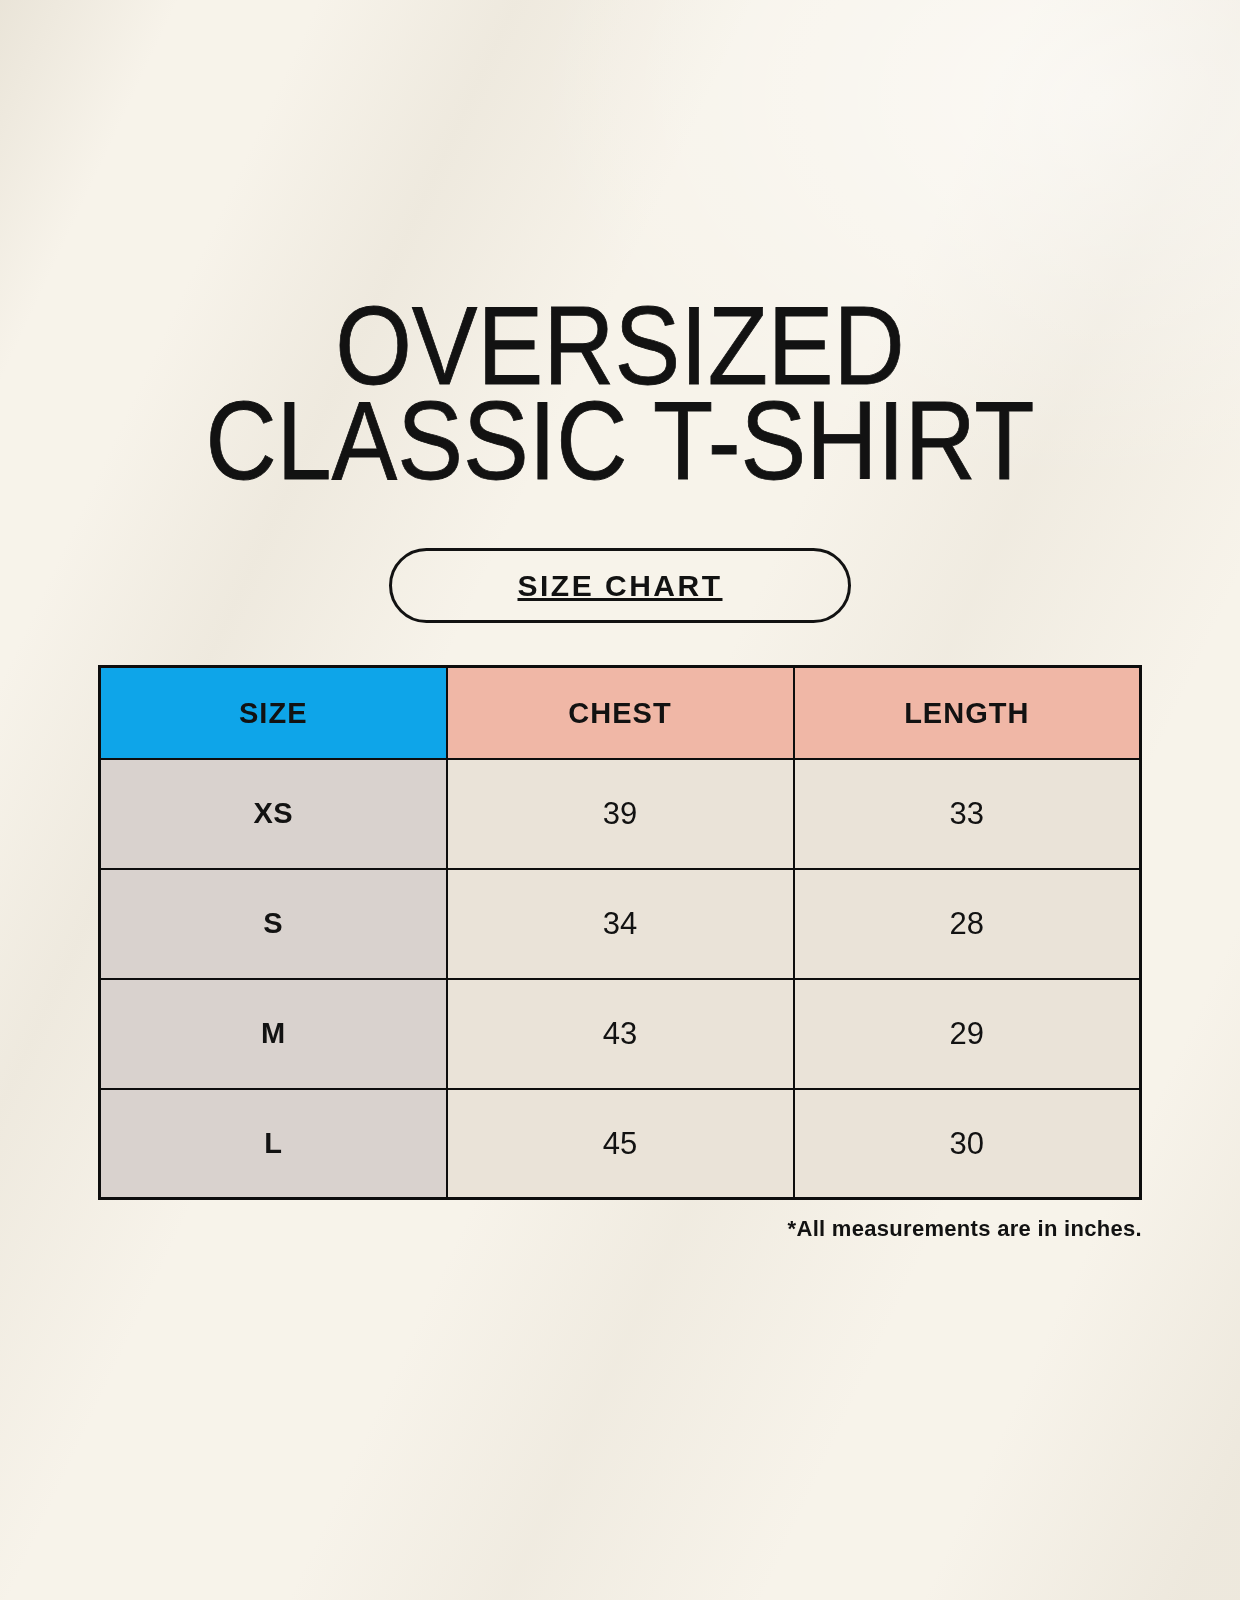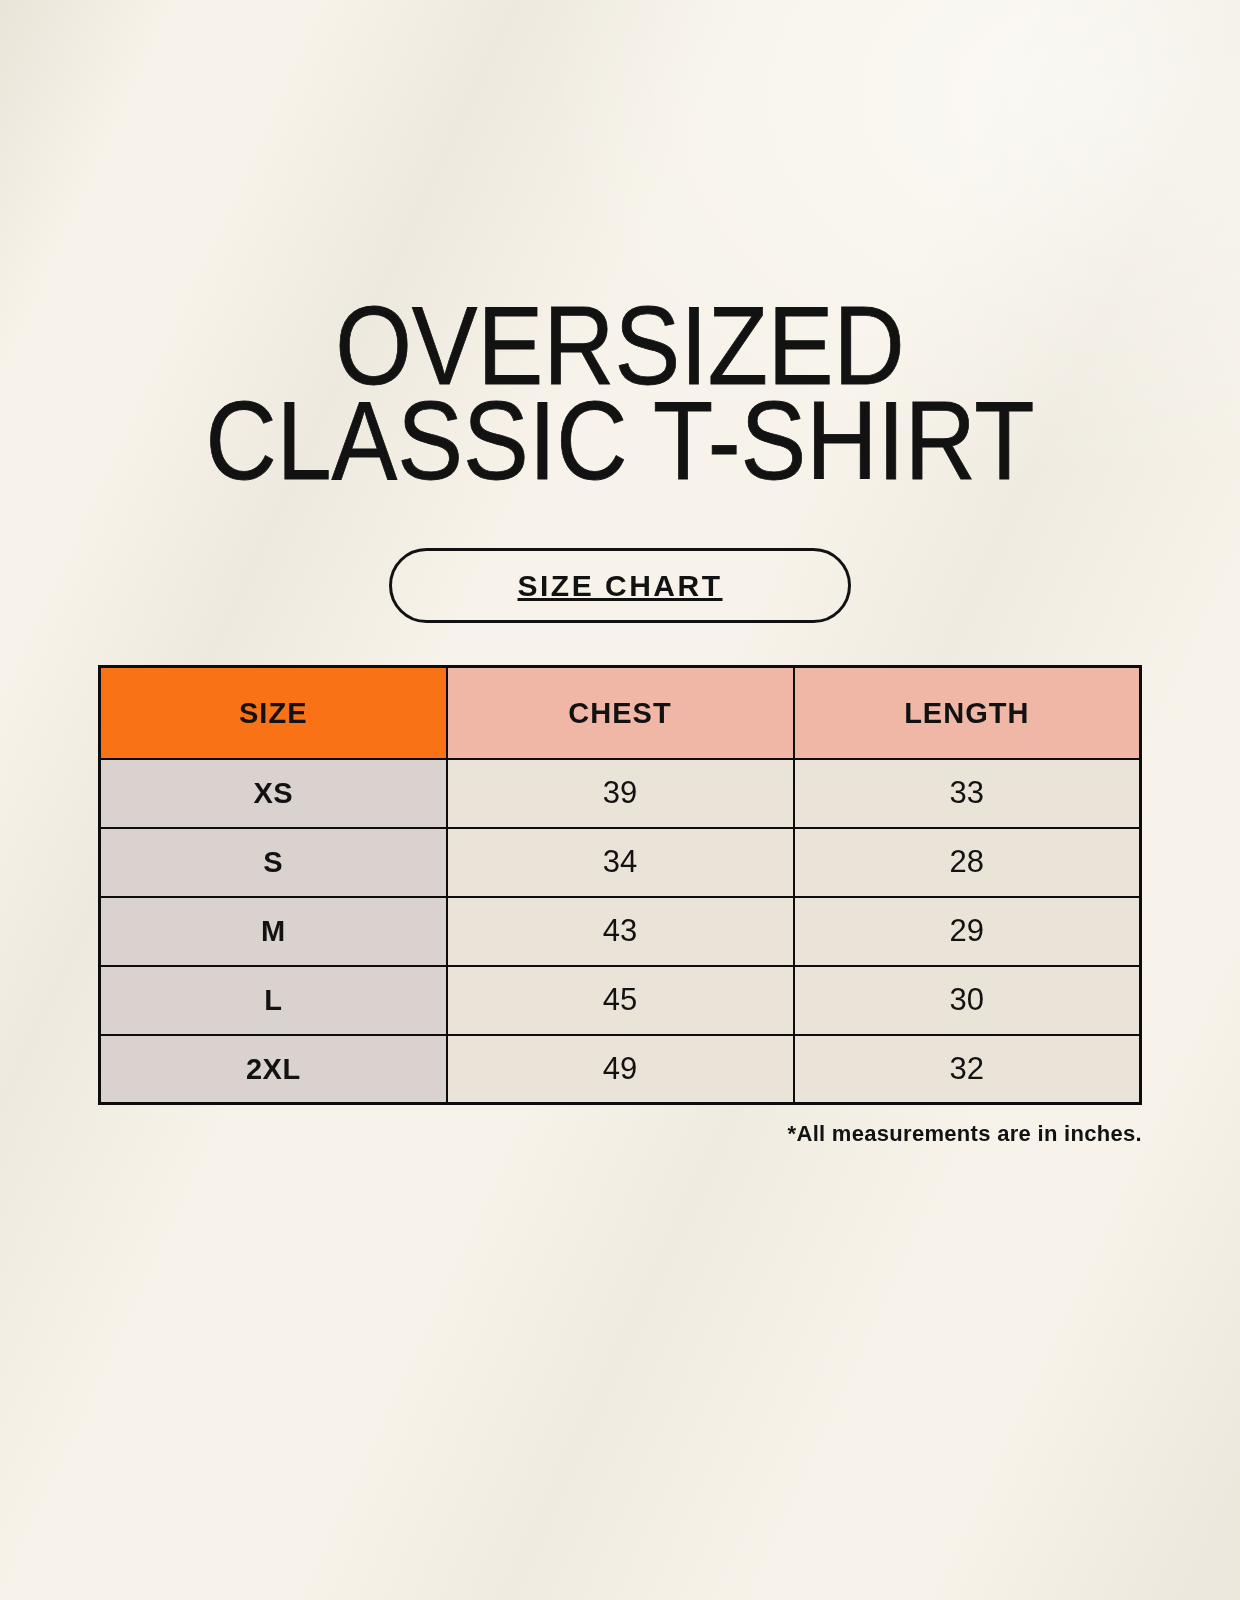--- a/index.html
+++ b/index.html
@@ -56,27 +56,27 @@
     table-layout: fixed;
     border: 3px solid #0d0d0d;
   }
   table.size-chart th, table.size-chart td {
     border: 2px solid #0d0d0d;
     text-align: center;
     vertical-align: middle;
     padding: 0;
   }
   table.size-chart thead tr { height: 92px; }
-  table.size-chart tbody tr { height: 69px; }
+  table.size-chart tbody tr { height: 110px; }
   table.size-chart thead th {
     font-size: 29px;
     font-weight: bold;
     letter-spacing: 1px;
   }
-  th.cell-gray  { background: #f97316; }
+  th.cell-gray  { background: #0ea5e9; }
   th.cell-pink  { background: #f0b7a6; }
   tbody th.size-label {
     background: #d9d2ce;
     font-size: 29px;
     font-weight: bold;
     letter-spacing: 0.5px;
   }
   tbody td.measure-value {
     background: #eae3d8;
     font-size: 31px;
@@ -127,21 +127,16 @@
     <tr>
       <th class="size-label">M</th>
       <td class="measure-value">43</td>
       <td class="measure-value">29</td>
     </tr>
     <tr>
       <th class="size-label">L</th>
       <td class="measure-value">45</td>
       <td class="measure-value">30</td>
     </tr>
-    <tr>
-      <th class="size-label">2XL</th>
-      <td class="measure-value">49</td>
-      <td class="measure-value">32</td>
-    </tr>
   </tbody>
 </table>
 
 <div class="footnote">*All measurements are in inches.</div>
 
 </body></html>

